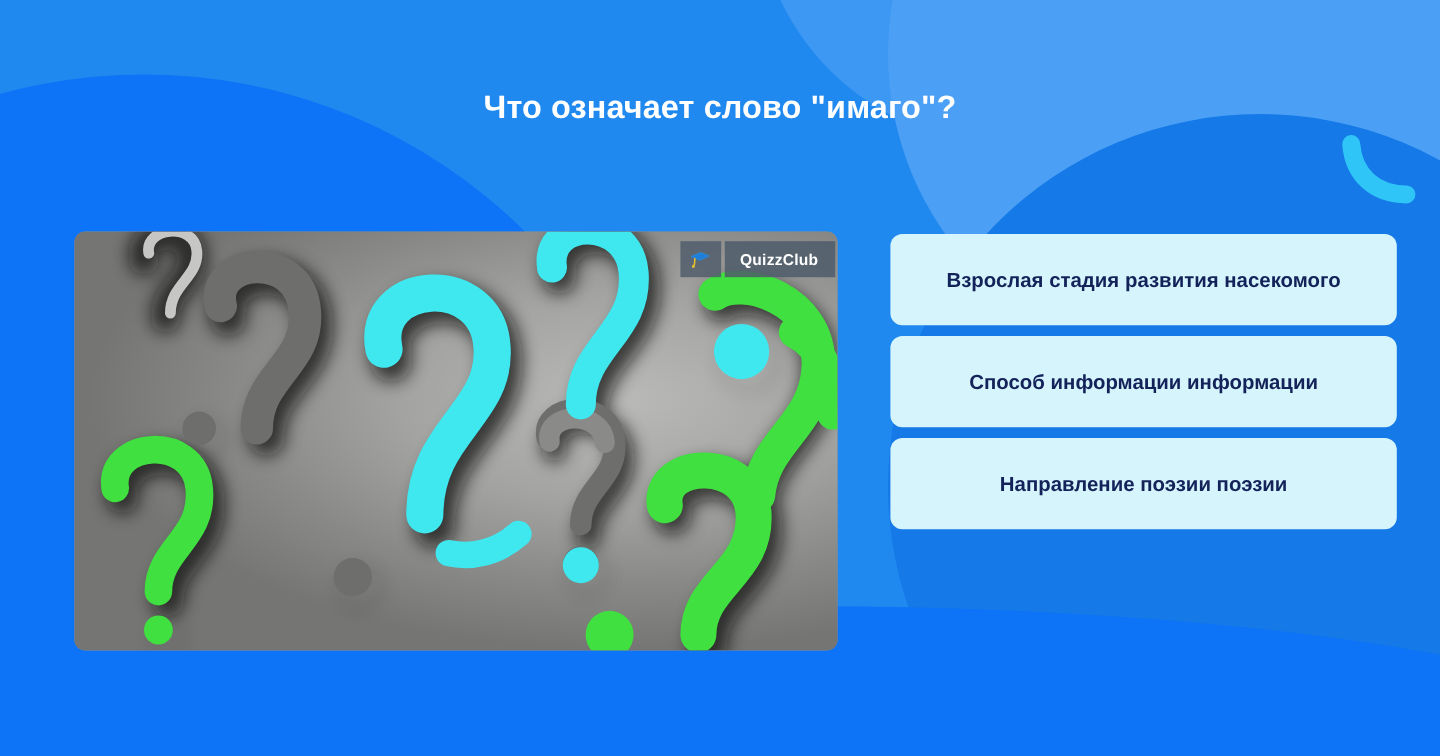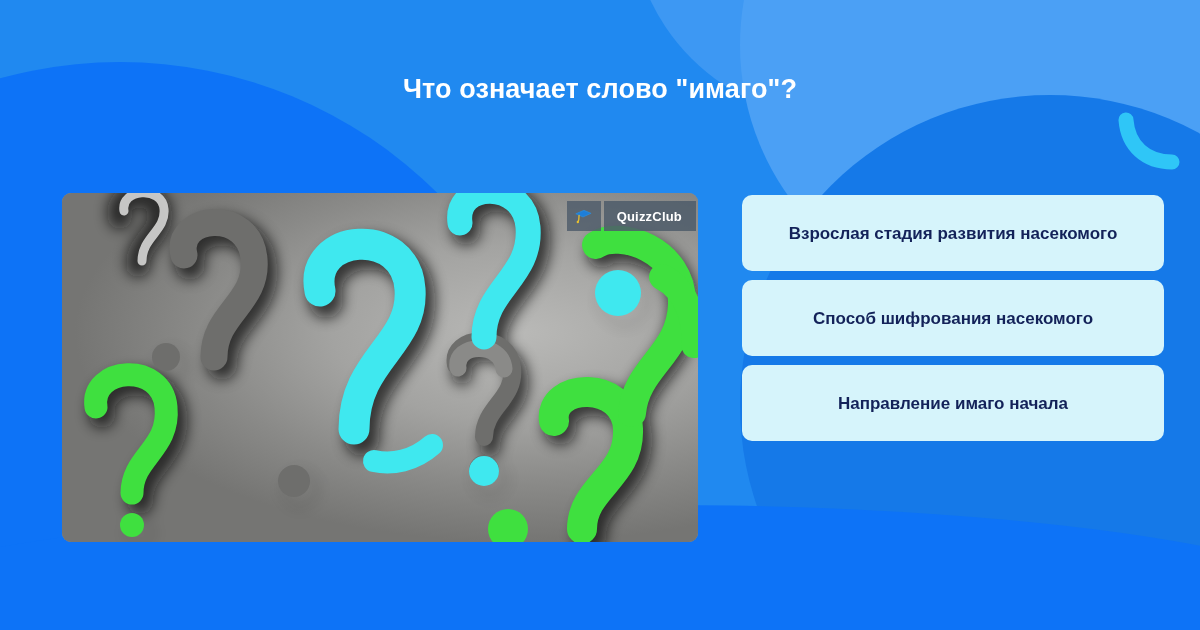--- a/index.html
+++ b/index.html
@@ -316,23 +316,23 @@
     </div>
   </div>
 
   <div class="options">
 
     <div class="option">
       <span class="option-text">Взрослая стадия развития насекомого</span>
     </div>
 
     <div class="option">
-      <span class="option-text">Способ шифрования насекомого</span>
+      <span class="option-text">Способ информации информации</span>
     </div>
 
 
     <div class="option">
-      <span class="option-text">Направление имаго начала</span>
+      <span class="option-text">Направление поэзии поэзии</span>
     </div>
 
   </div>
 
 </div>
 
 </body></html>

